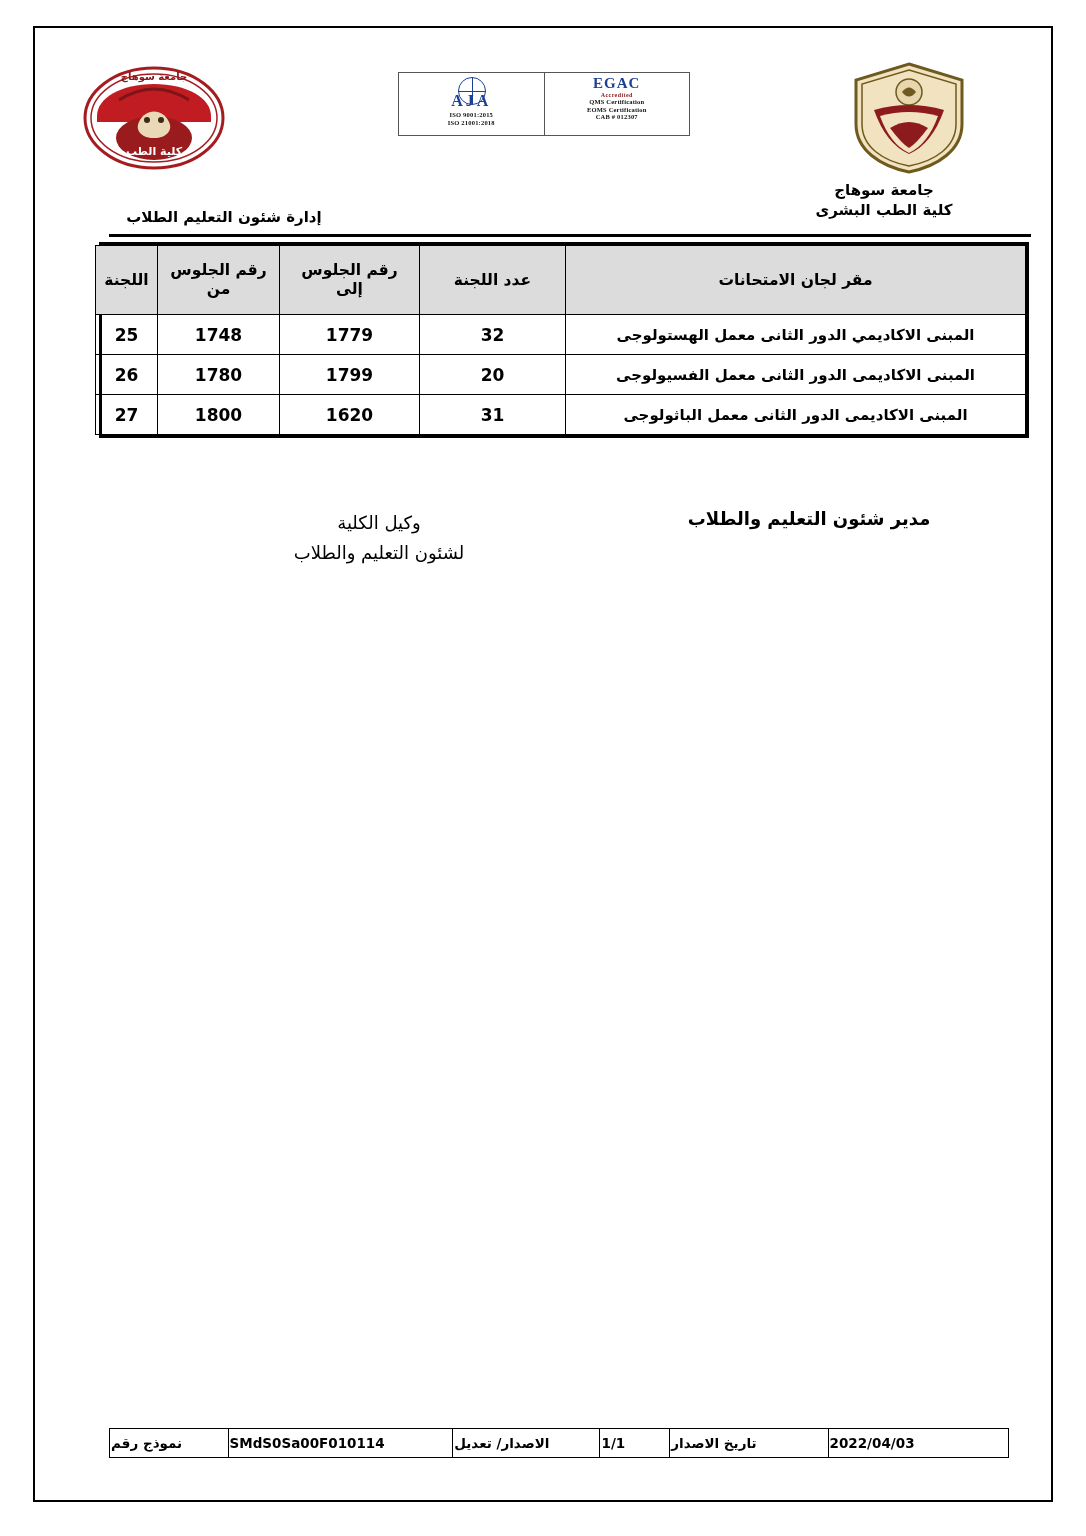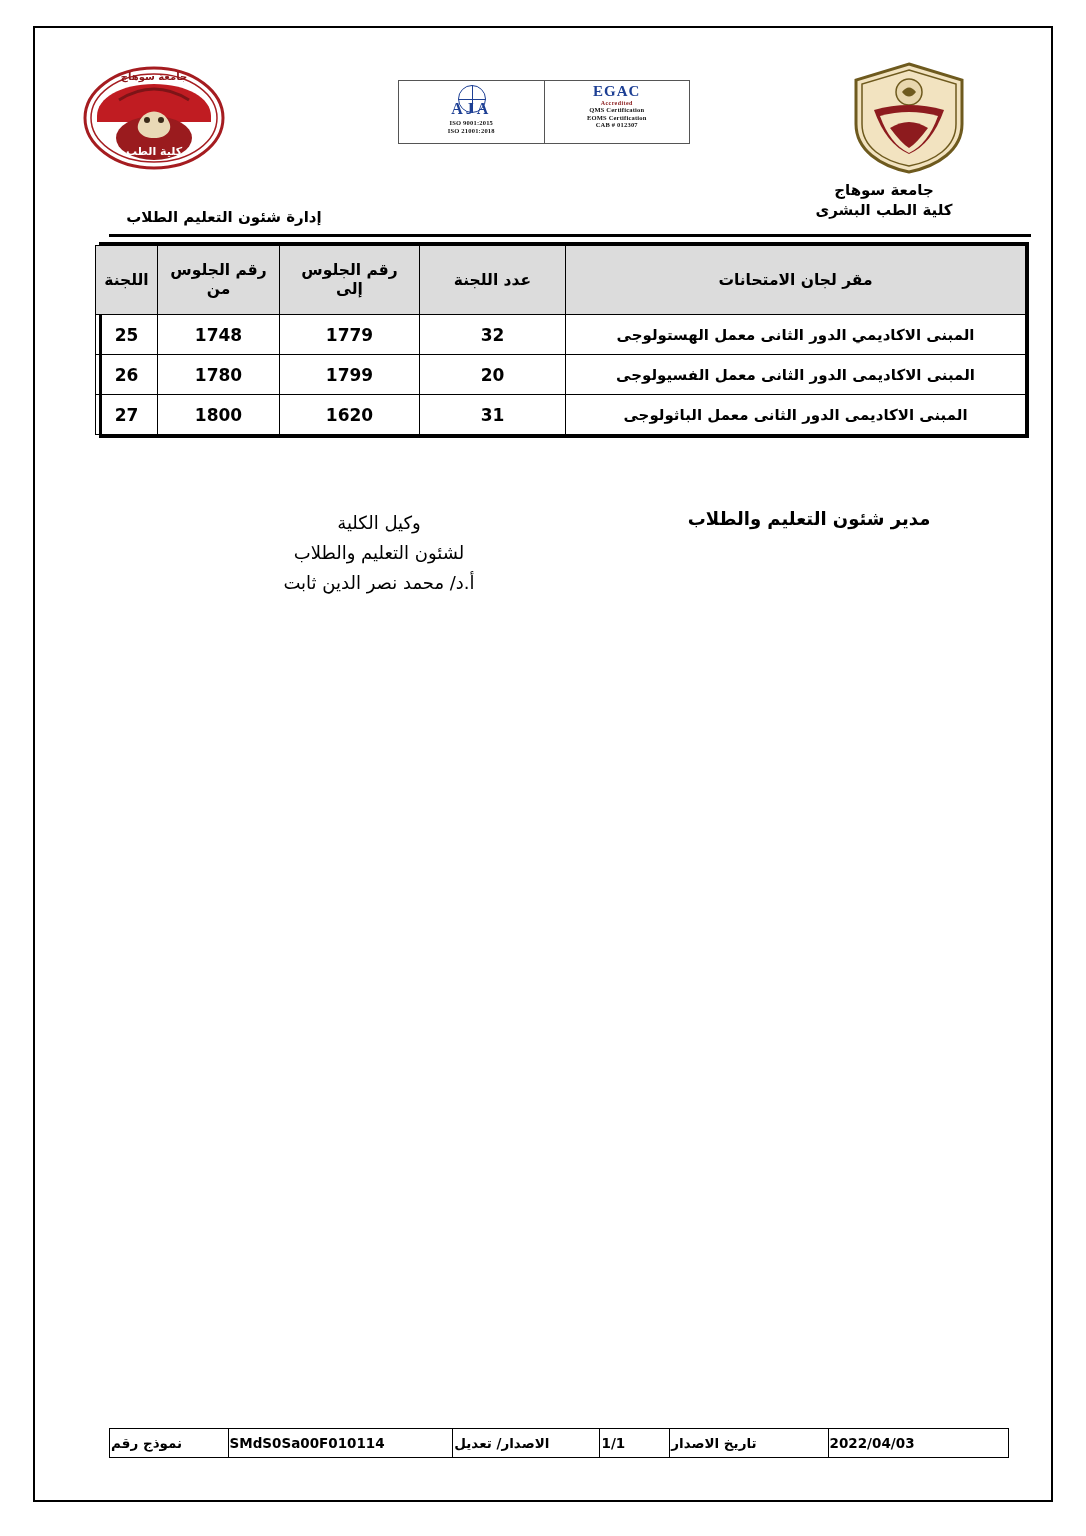--- a/index.html
+++ b/index.html
@@ -47,21 +47,21 @@
     position: absolute;
     right: 55px;
     top: 20px;
     width: 150px;
     height: 120px;
   }
   .cert-block {
     position: absolute;
     left: 0;
     right: 0;
-    margin: 8px auto;
+    margin: 0 auto;
     top: 34px;
     width: 290px;
     height: 62px;
     border: 1px solid #555;
     background: #fff;
     display: flex;
     align-items: stretch;
   }
   .cert-half {
     flex: 1 1 50%;
@@ -387,21 +387,20 @@
           </tr>
         </tbody>
       </table>
     </div>
 
     <div class="sig-area">
       <div class="sig-right">مدير شئون التعليم والطلاب</div>
       <div class="sig-left">
         <div>وكيل الكلية</div>
         <div>لشئون التعليم والطلاب</div>
-        <div>أ.د/ محمد نصر الدين ثابت</div>
       </div>
     </div>
 
     <div class="footer">
       <table class="footer-tbl">
         <tbody>
             <tr>
           <td class="f-date">2022/04/03</td>
           <td class="f-datelabel">تاريخ الاصدار</td>
           <td class="f-page">1/1</td>

